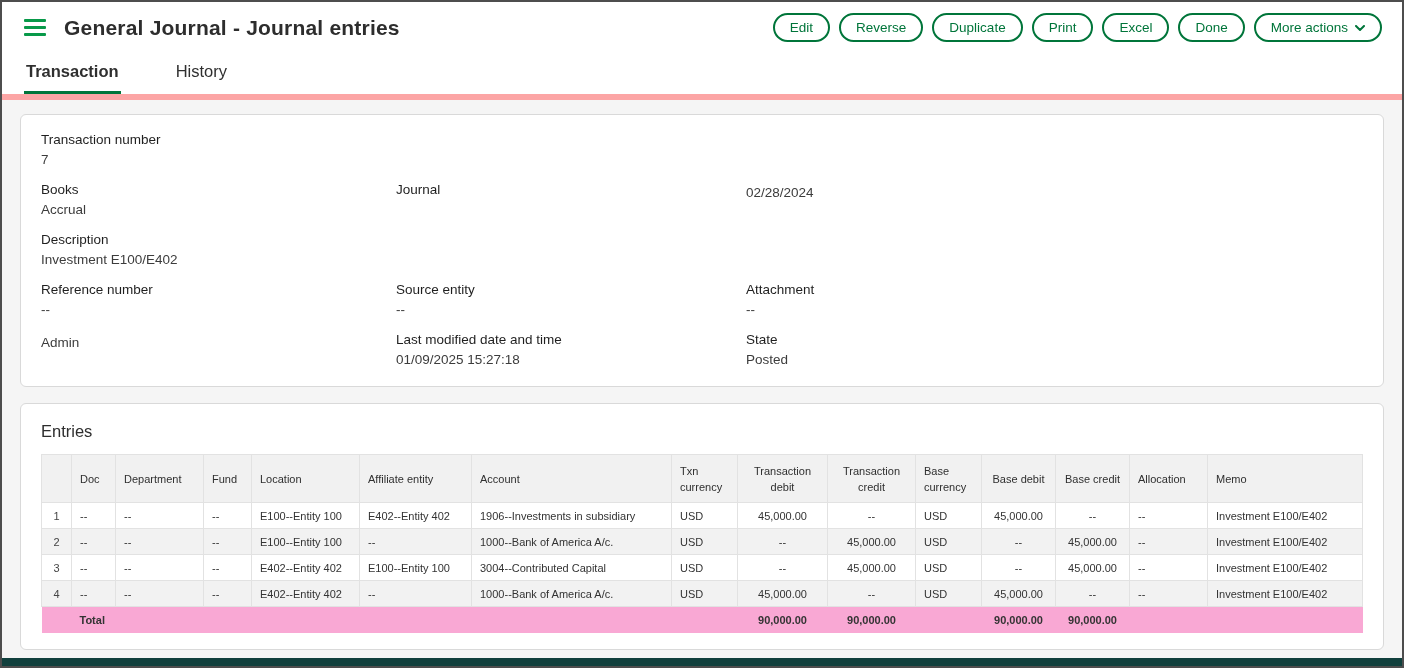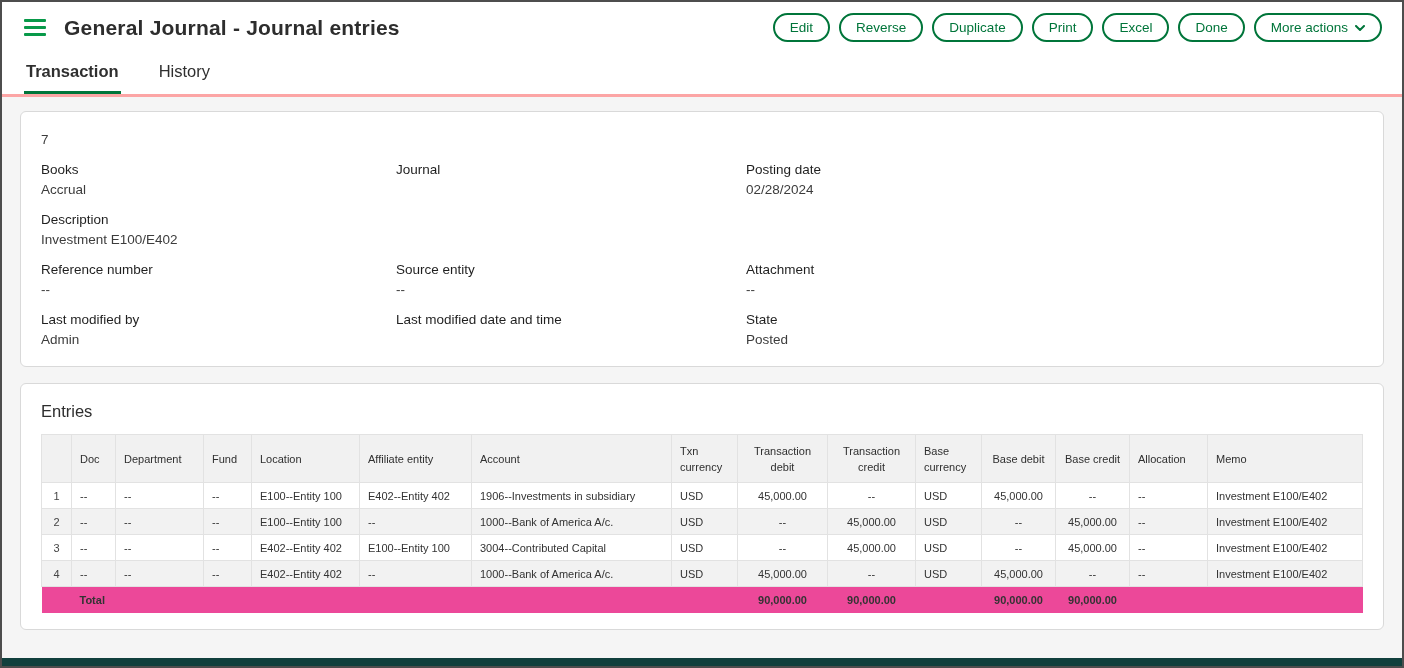--- a/index.html
+++ b/index.html
@@ -20,21 +20,21 @@
   .page-title { font-size: 21px; font-weight: bold; color: #2d2d2d; letter-spacing: 0.2px; }
   .actions { margin-left: auto; display: flex; gap: 9px; align-items: center; }
   .btn {
     background: #fff; border: 2px solid #00753a; color: #00753a;
     border-radius: 16px; padding: 5px 15px; font-size: 13.5px;
     font-family: inherit; cursor: pointer; display: flex; align-items: center; gap: 7px;
     white-space: nowrap;
   }
 
   
-  .tabs { display: flex; gap: 36px; padding: 2px 22px 0; background: #fff; border-bottom: 3px solid #fca5a5; }
+  .tabs { display: flex; gap: 53px; padding: 2px 22px 0; background: #fff; border-bottom: 6px solid #fca5a5; }
   .tab { font-size: 16.5px; color: #2f2f2f; padding: 9px 2px 10px; cursor: pointer; border-bottom: 3px solid transparent; }
   .tab.active { font-weight: bold; border-bottom-color: #00753a; }
 
   
   .content { flex: 1; background: #f5f5f5; padding: 14px 18px; overflow: hidden; }
   .card { background: #fff; border: 1px solid #d9d9d9; border-radius: 6px; padding: 16px 20px; }
   .card + .card { margin-top: 16px; }
 
   .detail-row { display: grid; grid-template-columns: 355px 350px 1fr; margin-bottom: 13px; }
   .detail-row:last-child { margin-bottom: 2px; }
@@ -45,21 +45,21 @@
   .entries-title { font-size: 16.5px; color: #2d2d2d; margin: 2px 0 13px; }
   table { width: 100%; border-collapse: collapse; font-size: 11px; color: #333; table-layout: fixed; }
   th, td { border: 1px solid #e2e2e2; padding: 4px 8px; text-align: left; vertical-align: middle;
            overflow: hidden; white-space: nowrap; text-overflow: ellipsis; }
   thead th { background: #f1f1f1; font-weight: normal; color: #2f2f2f; height: 48px; white-space: normal; line-height: 16px; }
   tbody td { height: 26px; background: #fff; }
   tbody tr:nth-child(even) td { background: #f2f2f2; }
   .num { text-align: center; }
   .rownum { text-align: center; color: #444; }
   tfoot td { font-weight: bold; border-left: none; border-right: none; border-bottom: none;
-             border-top: 1px solid #9e9e9e; padding-top: 7px; padding-bottom: 7px; background: #ec4899; }
+             border-top: 1px solid #9e9e9e; padding-top: 7px; padding-bottom: 7px; background: #f9a8d4; }
 
   .bottom-bar { height: 8px; flex: none; }
 </style>
 </head>
 <body>
 
 <div class="frame">
 
   <div class="topbar">
     <span class="menu-btn">
@@ -92,33 +92,33 @@
   <div class="tabs">
     <div class="tab active">Transaction</div>
     <div class="tab">History</div>
   </div>
 
   <div class="content">
 
     <div class="card">
       <div class="detail-row">
         <div class="field">
+          <div class="lbl">Transaction number</div>
           <div class="val">7</div>
         </div>
       </div>
       <div class="detail-row">
         <div class="field">
           <div class="lbl">Books</div>
           <div class="val">Accrual</div>
         </div>
         <div class="field">
           <div class="lbl">Journal</div>
         </div>
         <div class="field">
-          <div class="lbl">Posting date</div>
           <div class="val">02/28/2024</div>
         </div>
       </div>
       <div class="detail-row">
         <div class="field">
           <div class="lbl">Description</div>
           <div class="val">Investment E100/E402</div>
         </div>
       </div>
       <div class="detail-row">
@@ -130,25 +130,25 @@
           <div class="lbl">Source entity</div>
           <div class="val">--</div>
         </div>
         <div class="field">
           <div class="lbl">Attachment</div>
           <div class="val">--</div>
         </div>
       </div>
       <div class="detail-row">
         <div class="field">
-          <div class="lbl">Last modified by</div>
           <div class="val">Admin</div>
         </div>
         <div class="field">
           <div class="lbl">Last modified date and time</div>
+          <div class="val">01/09/2025 15:27:18</div>
         </div>
         <div class="field">
           <div class="lbl">State</div>
           <div class="val">Posted</div>
         </div>
       </div>
     </div>
 
     <div class="card">
       <div class="entries-title">Entries</div>

